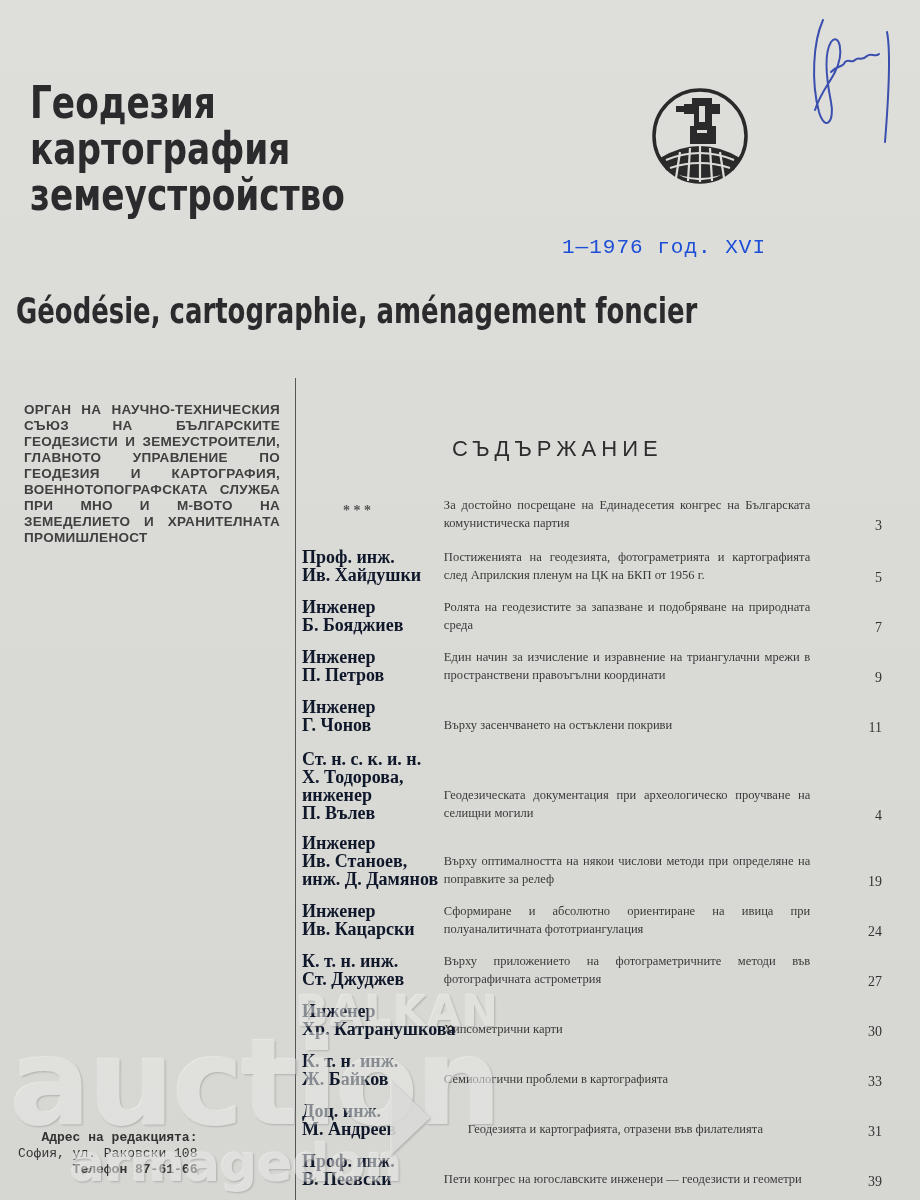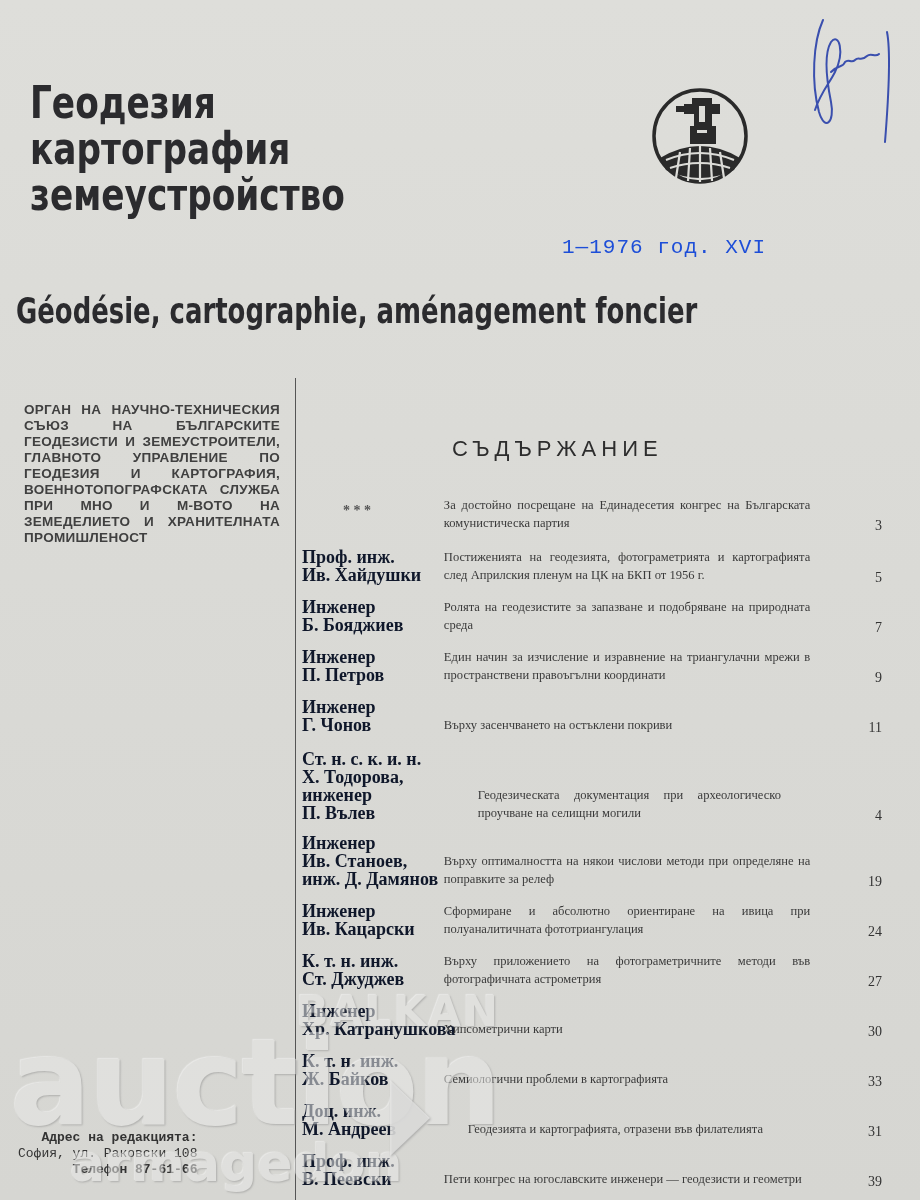--- a/index.html
+++ b/index.html
@@ -151,21 +151,21 @@
 
   <div class="entry" style="height:46px;margin-top:4px;">
     <div class="author">
       <div>Инженер</div>
       <div>Г. Чонов</div>
     </div>
     <div class="article">Върху засенчването на остъклени покриви</div>
     <div class="page">11</div>
   </div>
 
-  <div class="entry" style="height:82px;margin-top:6px;gap:34px;">
+  <div class="entry" style="height:82px;margin-top:6px;">
     <div class="author">
       <div>Ст. н. с. к. и. н.</div>
       <div>Х. Тодорова,</div>
       <div>инженер</div>
       <div>П. Вълев</div>
     </div>
     <div class="article">Геодезическата документация при археологическо проучване на селищни могили</div>
     <div class="page">4</div>
   </div>
 

